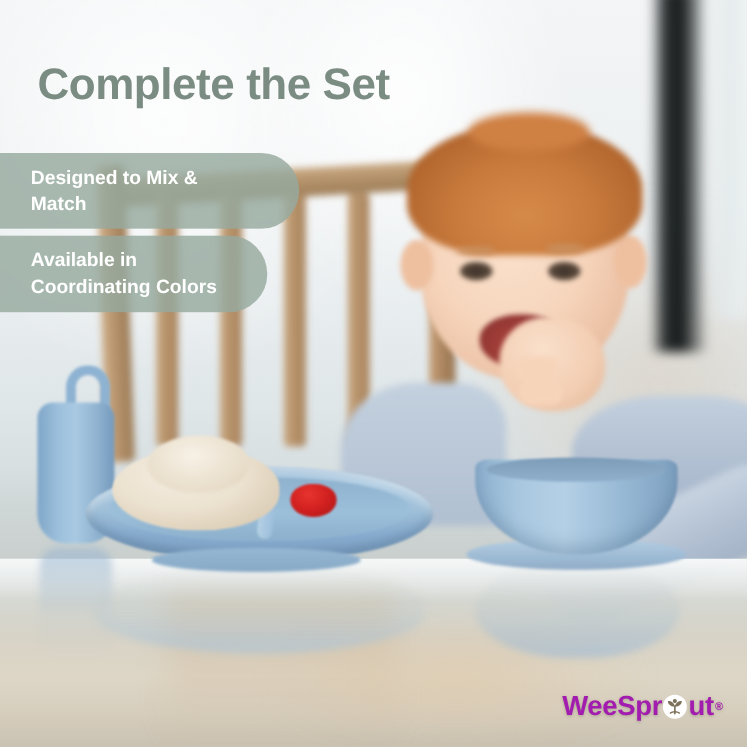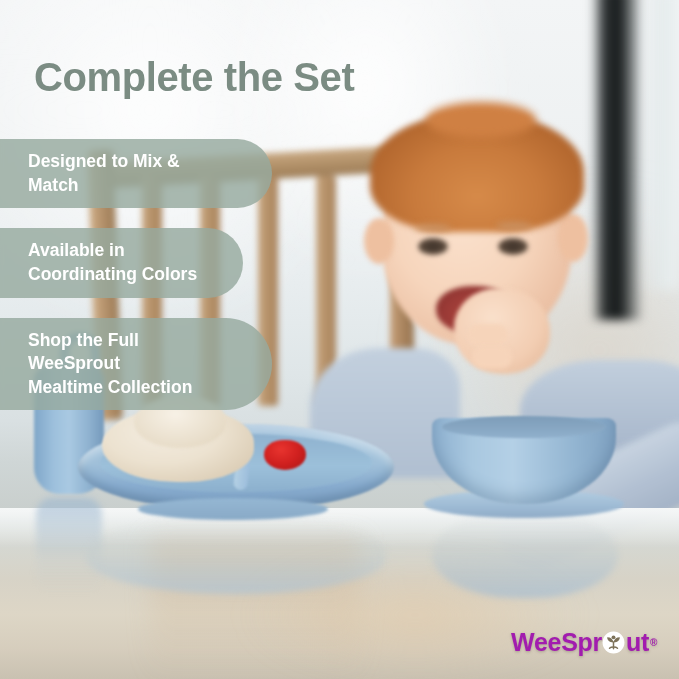--- a/index.html
+++ b/index.html
@@ -264,21 +264,21 @@
     text-shadow:0 1px 2px rgba(255,255,255,.5);
   }
 
   .pills{position:absolute;left:0;top:139px;width:100%;}
   .pill{
     position:relative;background:rgba(150,170,159,.82);
     border-radius:0 40px 40px 0;
     padding:11px 46px 11px 28px;
     color:#ffffff;font-size:17.5px;font-weight:600;line-height:1.35;
     width:max-content;max-width:272px;
-    margin-bottom:20px;
+    margin-bottom:6px;
     backdrop-filter:blur(2px);
   }
   .pill.two{border-radius:0 46px 46px 0;}
 
   
   .logo{
     position:absolute;right:22px;bottom:22px;
     display:flex;align-items:center;gap:0px;
     color:#a21caf;font-size:25px;font-weight:700;letter-spacing:-.3px;
     text-shadow:0 1px 3px rgba(80,70,55,.35);
@@ -366,23 +366,20 @@
     <div class="h1">Complete the Set</div>
   </div>
 
   <div class="pills">
     <div class="pill">
       <span>Designed to Mix &amp; Match</span>
     </div>
     <div class="pill two">
       <span>Available in<br>Coordinating Colors</span>
     </div>
-    <div class="pill two">
-      <span>Shop the Full WeeSprout<br>Mealtime Collection</span>
-    </div>
   </div>
 
   <div class="logo">
     <span>WeeSpr</span>
     <span class="sprout">
       <svg viewBox="0 0 40 40" width="23" height="23" aria-hidden="true">
         <circle cx="20" cy="20" r="19" fill="#ffffff"></circle>
         <path d="M20 31 L20 19" stroke="#7d7259" stroke-width="2.6" stroke-linecap="round"></path>
         <path d="M20 20 C12 20 9 15 9 11 C15 11 19 14 20 20 Z" fill="#7d7259"></path>
         <path d="M20 20 C28 20 31 15 31 11 C25 11 21 14 20 20 Z" fill="#7d7259"></path>

